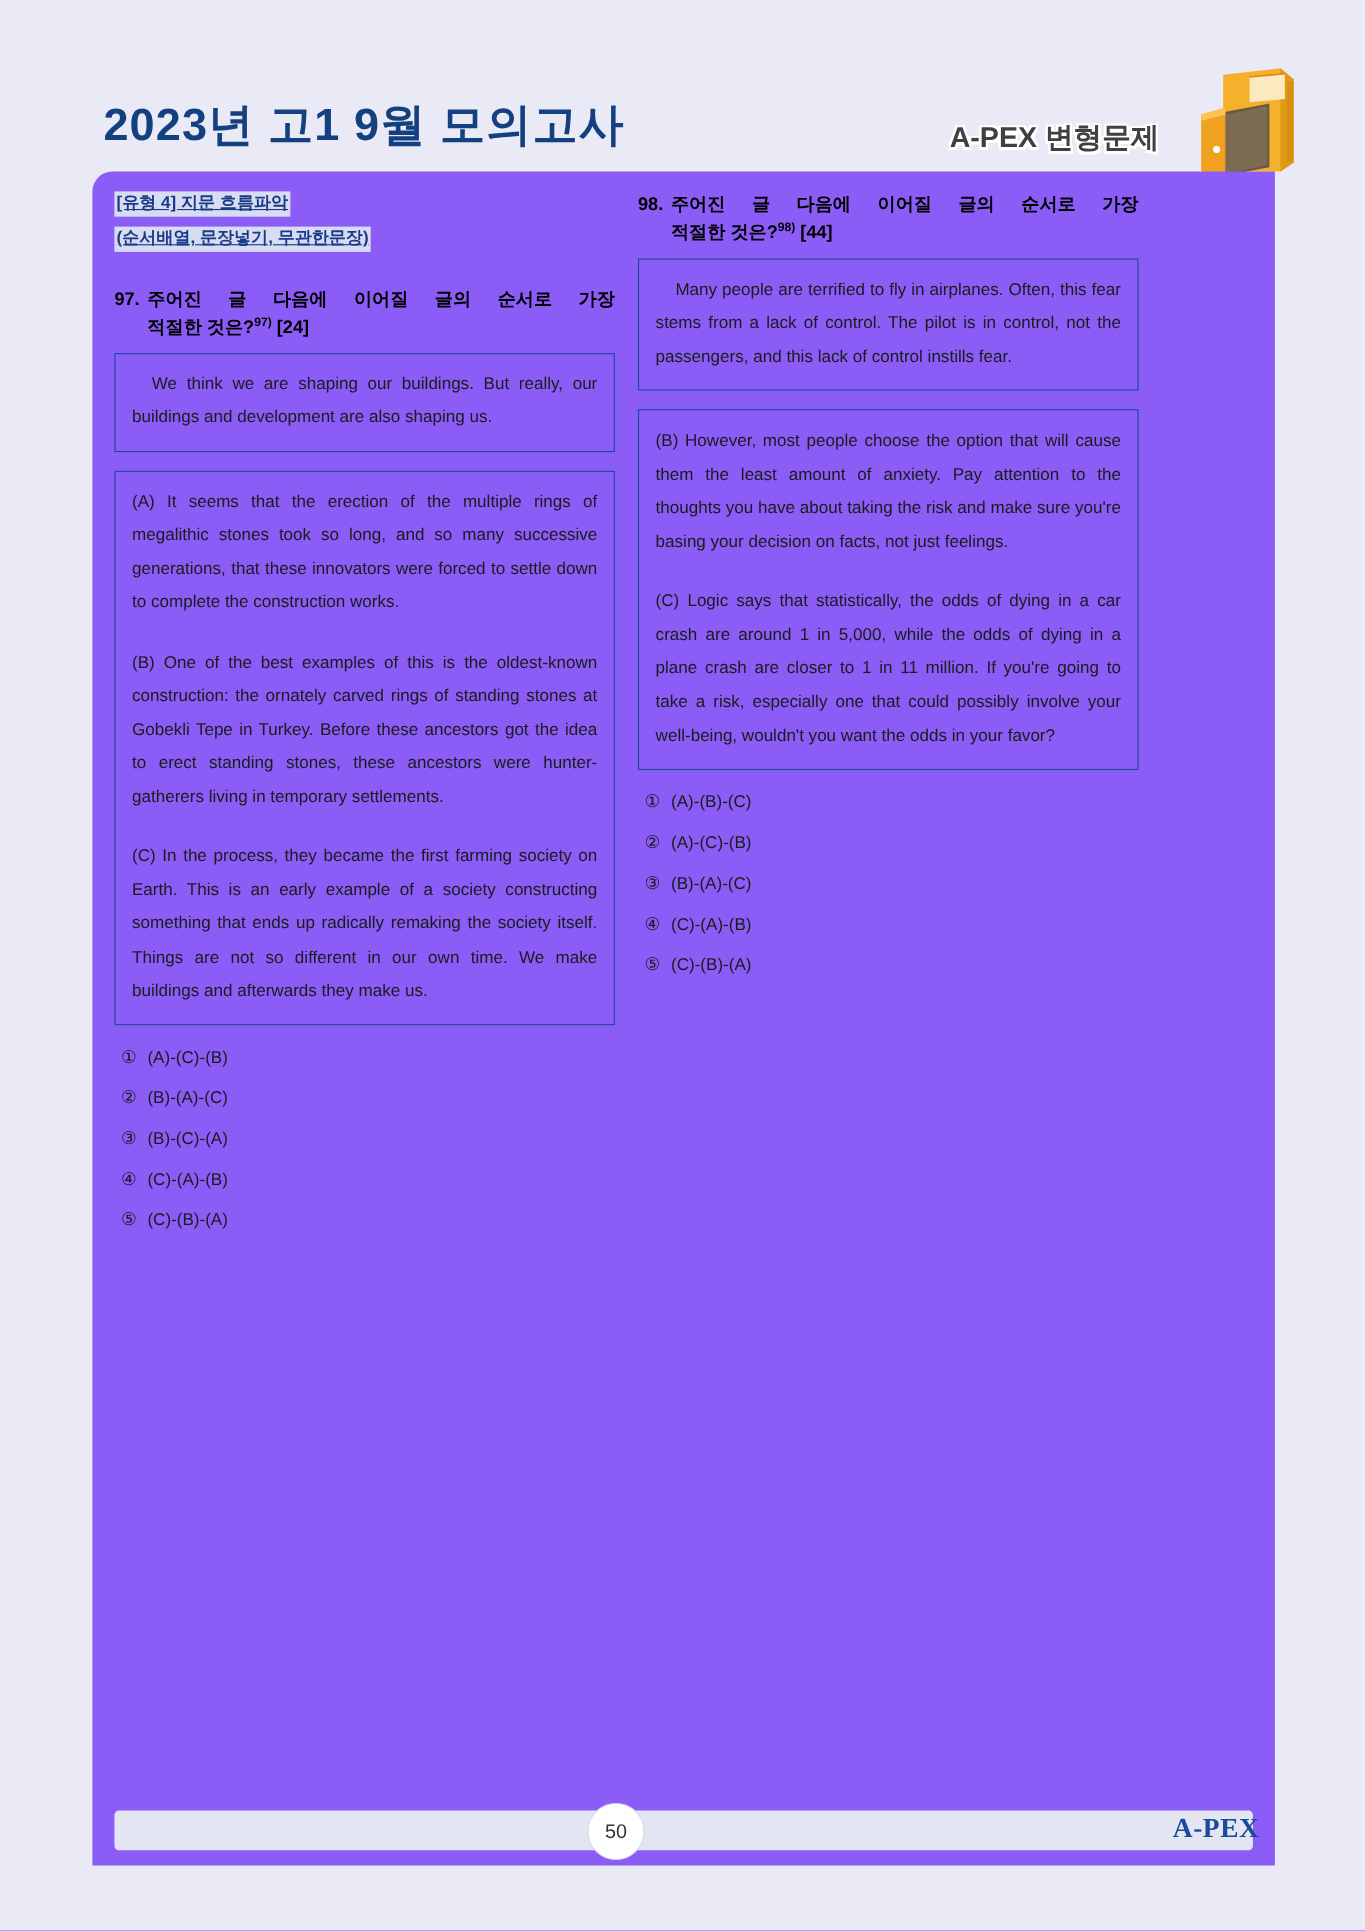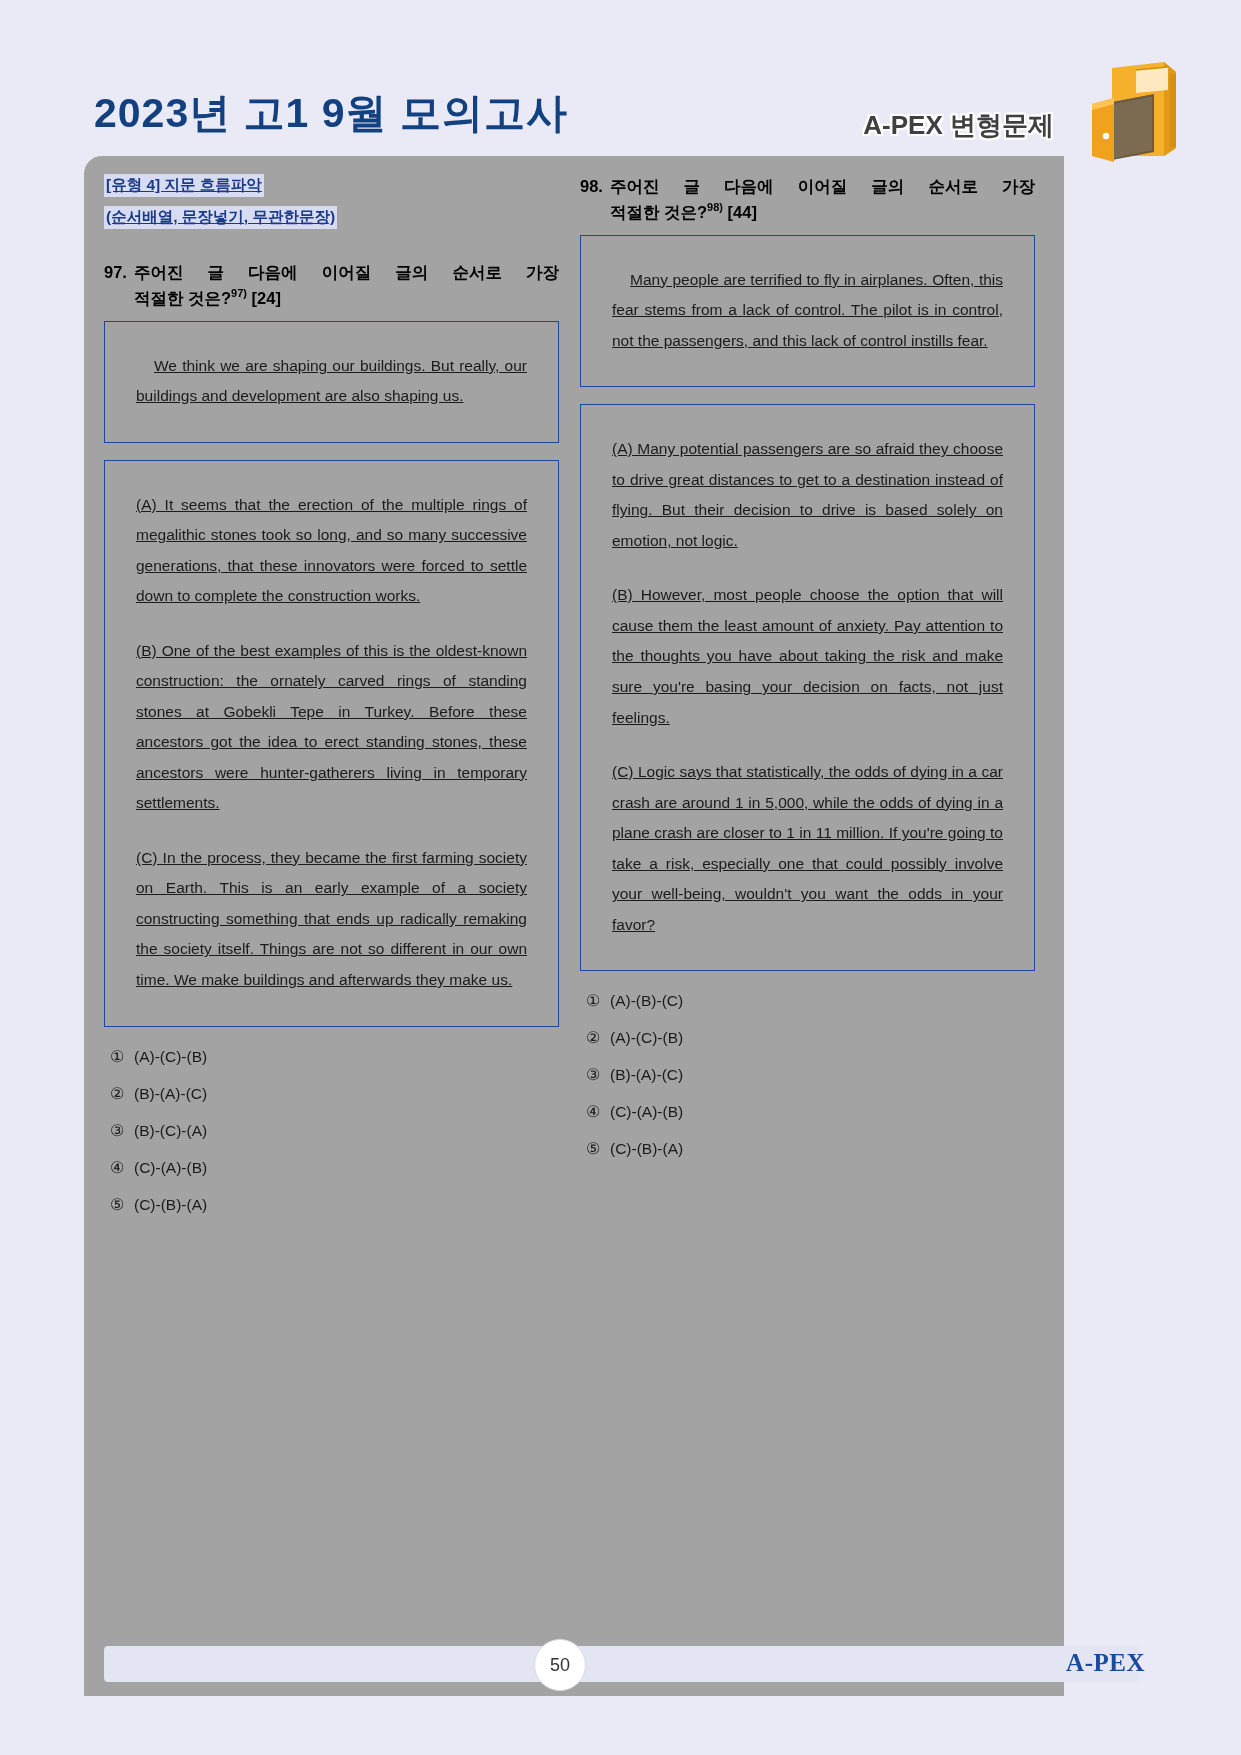--- a/index.html
+++ b/index.html
@@ -13,23 +13,23 @@
     font-family: "Liberation Sans", sans-serif;
     position: relative;
     overflow: hidden;
   }
 
   
   .sheet {
     position: absolute;
     left: 84px;
     top: 156px;
-    width: 980px;
+    width: 1075px;
     height: 1540px;
-    background: #a3a3a3;
+    background: #8b5cf6;
     border-radius: 18px 0 0 0;
   }
 
   
   .header {
     position: absolute;
     left: 0;
     top: 0;
     width: 1241px;
     height: 156px;
@@ -126,22 +126,21 @@
     padding: 13px 15px 14px 15px;
     margin-bottom: 17px;
     font-size: 15.5px;
     line-height: 1.97;
     color: #1b1b1b;
     text-align: justify;
     -webkit-hyphens: none;
     hyphens: none;
   }
   .box p {
-    margin: 16px;
-    text-decoration: underline;
+    margin: 0;
   }
   .box p + p {
     margin-top: 24px;
   }
   .box p.indent {
     text-indent: 18px;
   }
   .box p:last-child {
     text-align-last: left;
   }
@@ -301,21 +300,20 @@
           <span>[44]</span>
         </span>
       </span>
     </div>
 
     <div class="box">
       <p class="indent">Many people are terrified to fly in airplanes. Often, this fear stems from a lack of control. The pilot is in control, not the passengers, and this lack of control instills fear.</p>
     </div>
 
     <div class="box">
-      <p>(A) Many potential passengers are so afraid they choose to drive great distances to get to a destination instead of flying. But their decision to drive is based solely on emotion, not logic.</p>
       <p>(B) However, most people choose the option that will cause them the least amount of anxiety. Pay attention to the thoughts you have about taking the risk and make sure you're basing your decision on facts, not just feelings.</p>
       <p>(C) Logic says that statistically, the odds of dying in a car crash are around 1 in 5,000, while the odds of dying in a plane crash are closer to 1 in 11 million. If you're going to take a risk, especially one that could possibly involve your well-being, wouldn't you want the odds in your favor?</p>
     </div>
 
     <div class="options">
       <div class="option">
         <span class="opt-marker">①</span>
         <span class="opt-label">(A)-(B)-(C)</span>
       </div>
       <div class="option">

